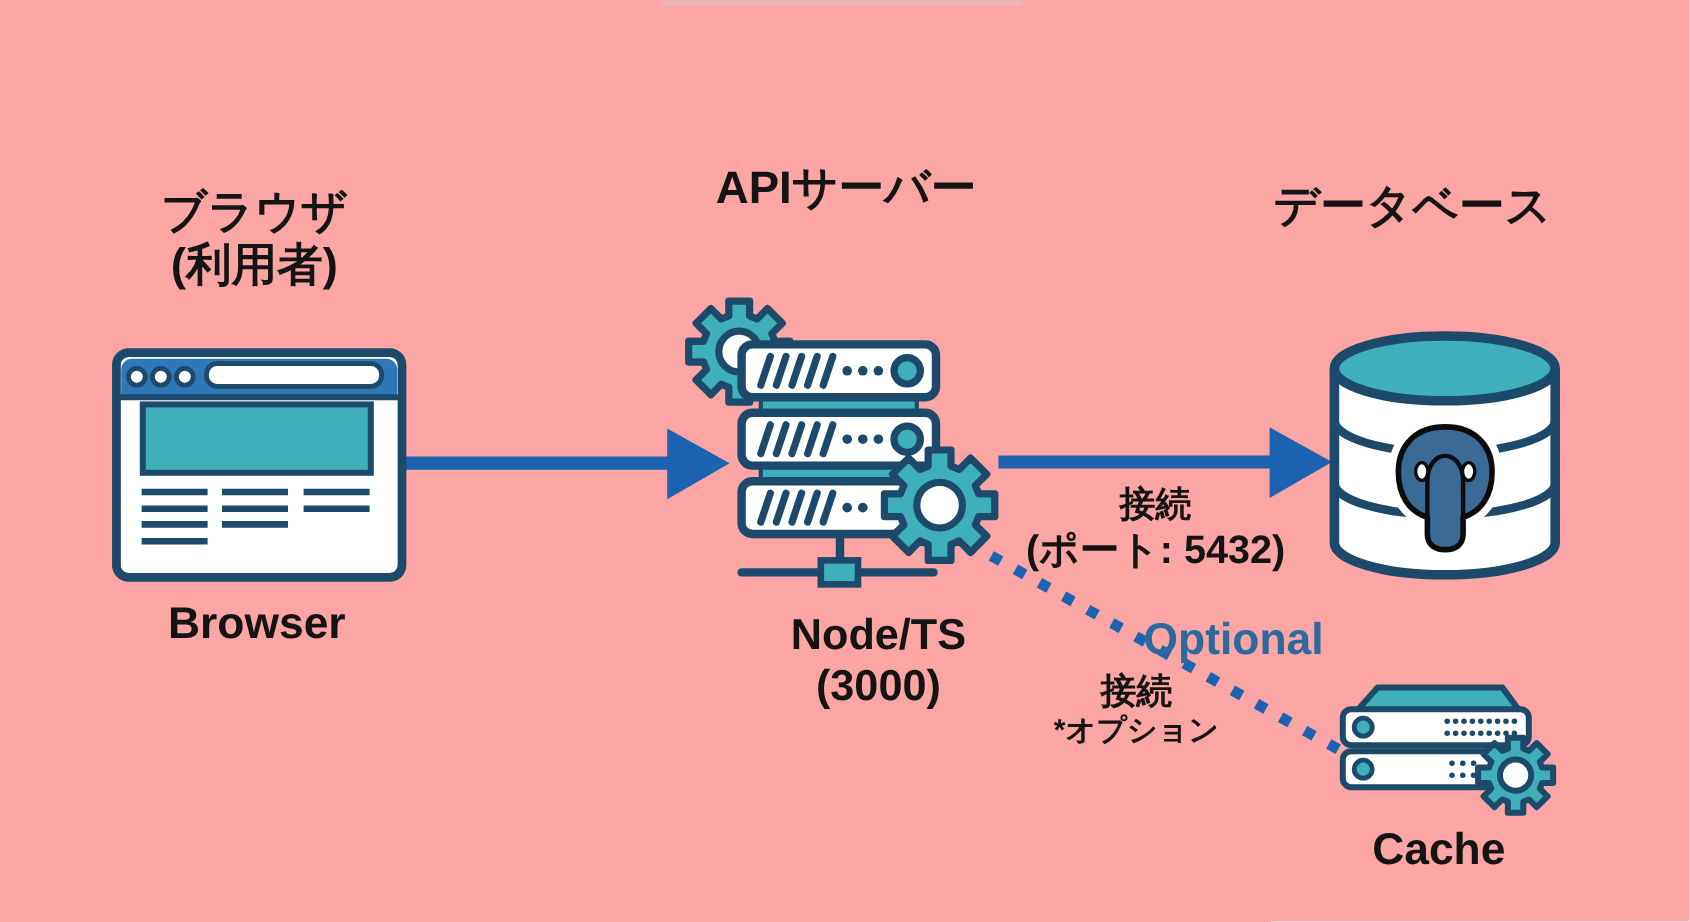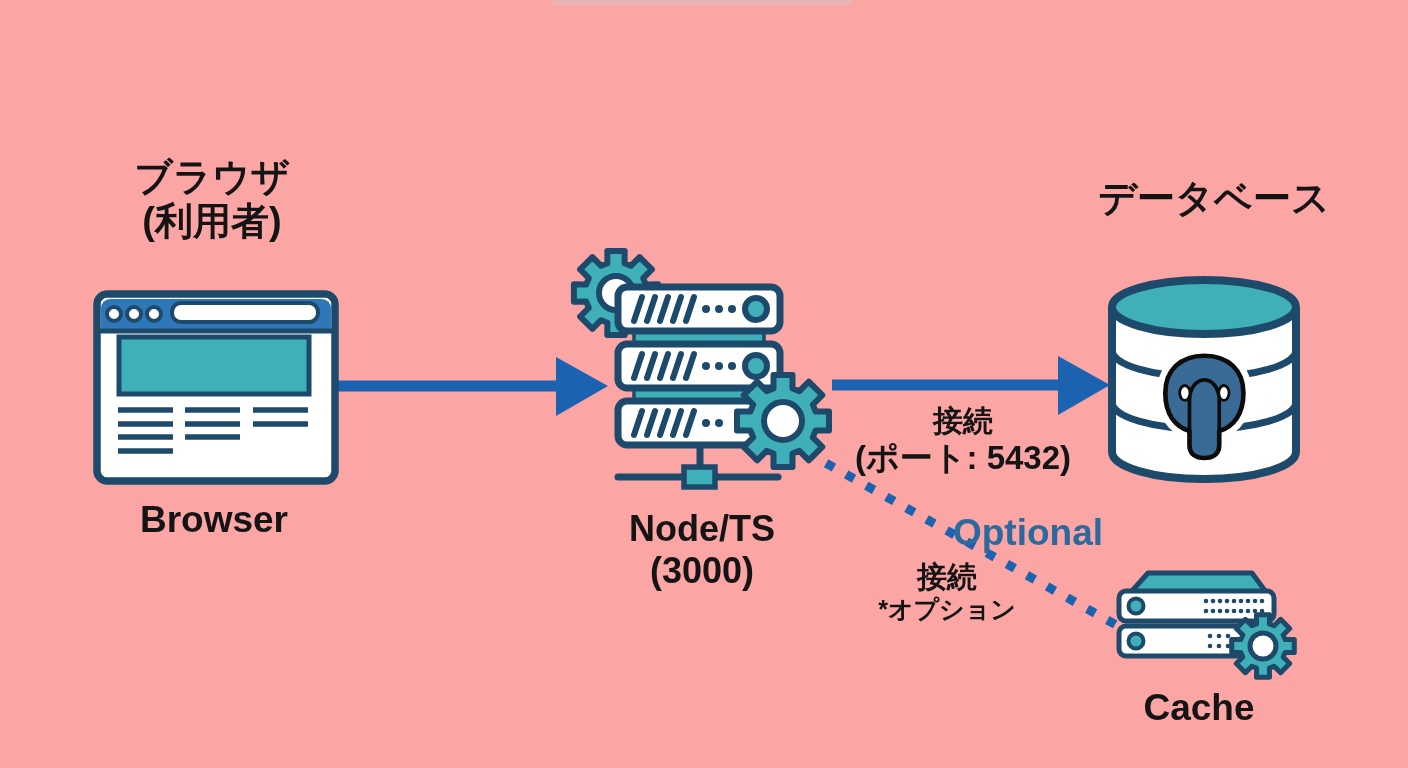--- a/index.html
+++ b/index.html
@@ -199,30 +199,30 @@
       </g>
     </g>
   </svg>
 
   <div class="lbl jp-title" style="left:212px; top:155px;">
     <span>ブラウザ</span><br>
     <span>(利用者)</span>
   </div>
 
   <div class="lbl jp-title" style="left:705px; top:135px;">
-    <br>
-  </div>
-
-  <div class="lbl jp-title" style="left:1214px; top:150px;margin-top:26px;">
+    <span>APIサーバー</span><br>
+  </div>
+
+  <div class="lbl jp-title" style="left:1177px; top:150px;">
     <span>データベース</span><br>
   </div>
 
   <div class="lbl caption" style="left:214px; top:499px;">Browser</div>
 
-  <div class="lbl node-cap" style="left:702px; top:508px;">
+  <div class="lbl node-cap" style="left:732px; top:508px;">
     <span>Node/TS</span><br>
     <span>(3000)</span>
   </div>
 
 
   <div class="lbl caption" style="left:1199px; top:687px;">Cache</div>
 
   <div class="lbl" style="left:963px; top:404px;">
     <span class="conn-l1">接続</span>
     <span class="conn-l2">(ポート: 5432)</span>

